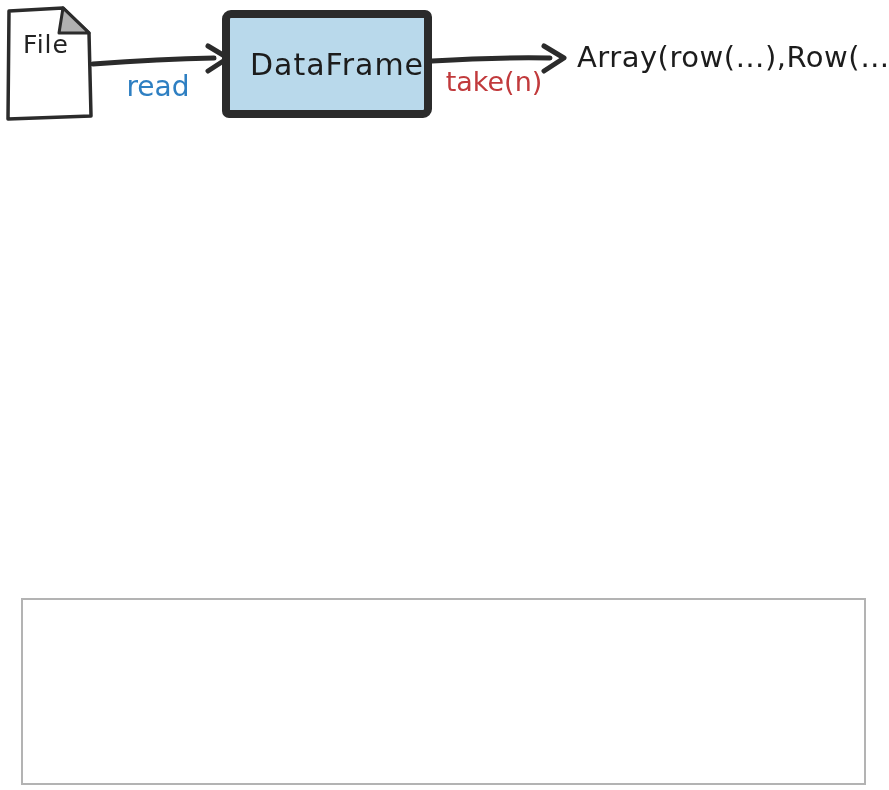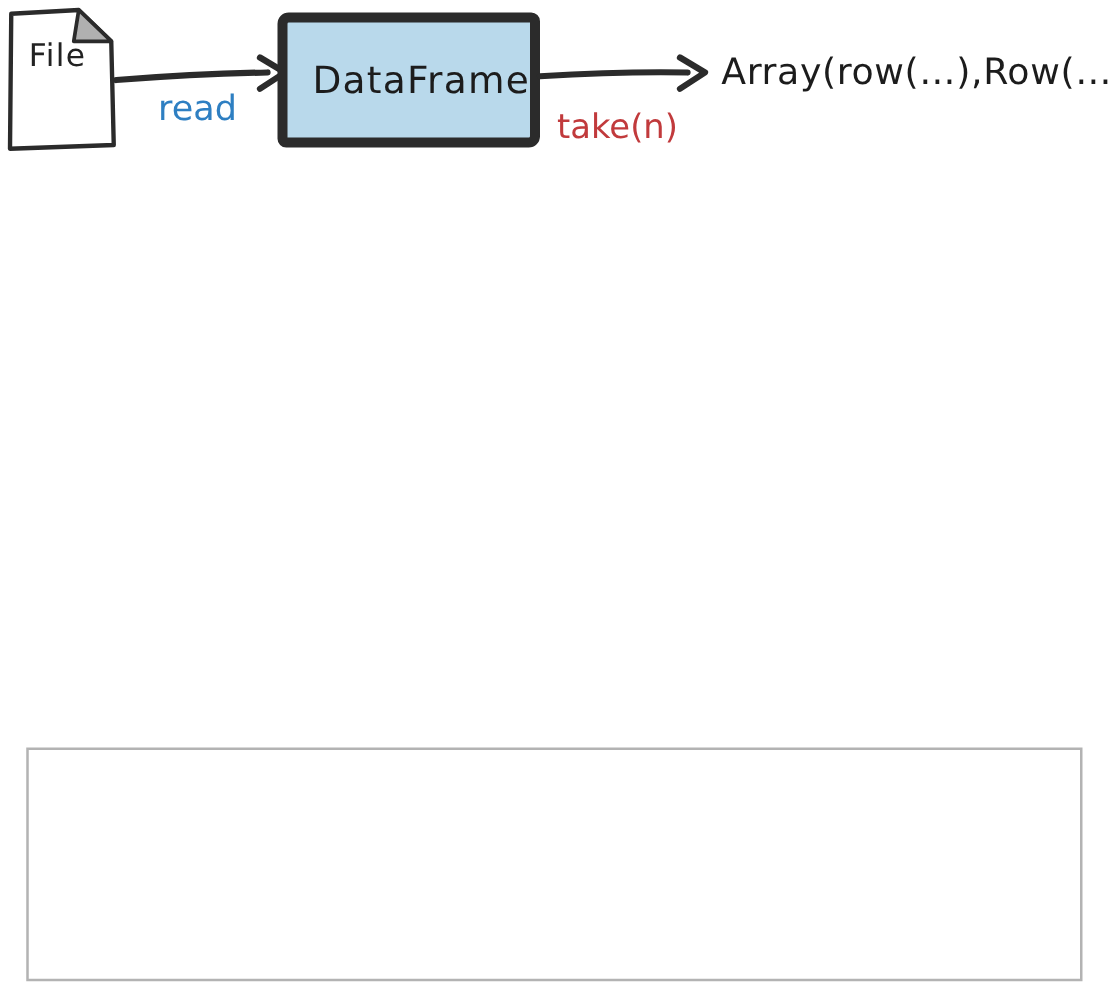--- a/index.html
+++ b/index.html
@@ -32,21 +32,20 @@
     left: 112px; top: 70px; width: 92px;
     text-align: center;
     font-size: 28px;
     color: #2e7fc2;
   }
   .take-label {
     left: 438px; top: 66px; width: 112px;
     text-align: center;
     font-size: 27px;
     color: #c13a3c;
-    margin-top: 20px;
   }
 
   
   .dataframe-box {
     left: 222px; top: 10px;
     width: 210px; height: 108px;
     box-sizing: border-box;
     background: #b9d9eb;
     border: 8px solid #2b2b2b;
     border-radius: 9px 7px 9px 7px;

